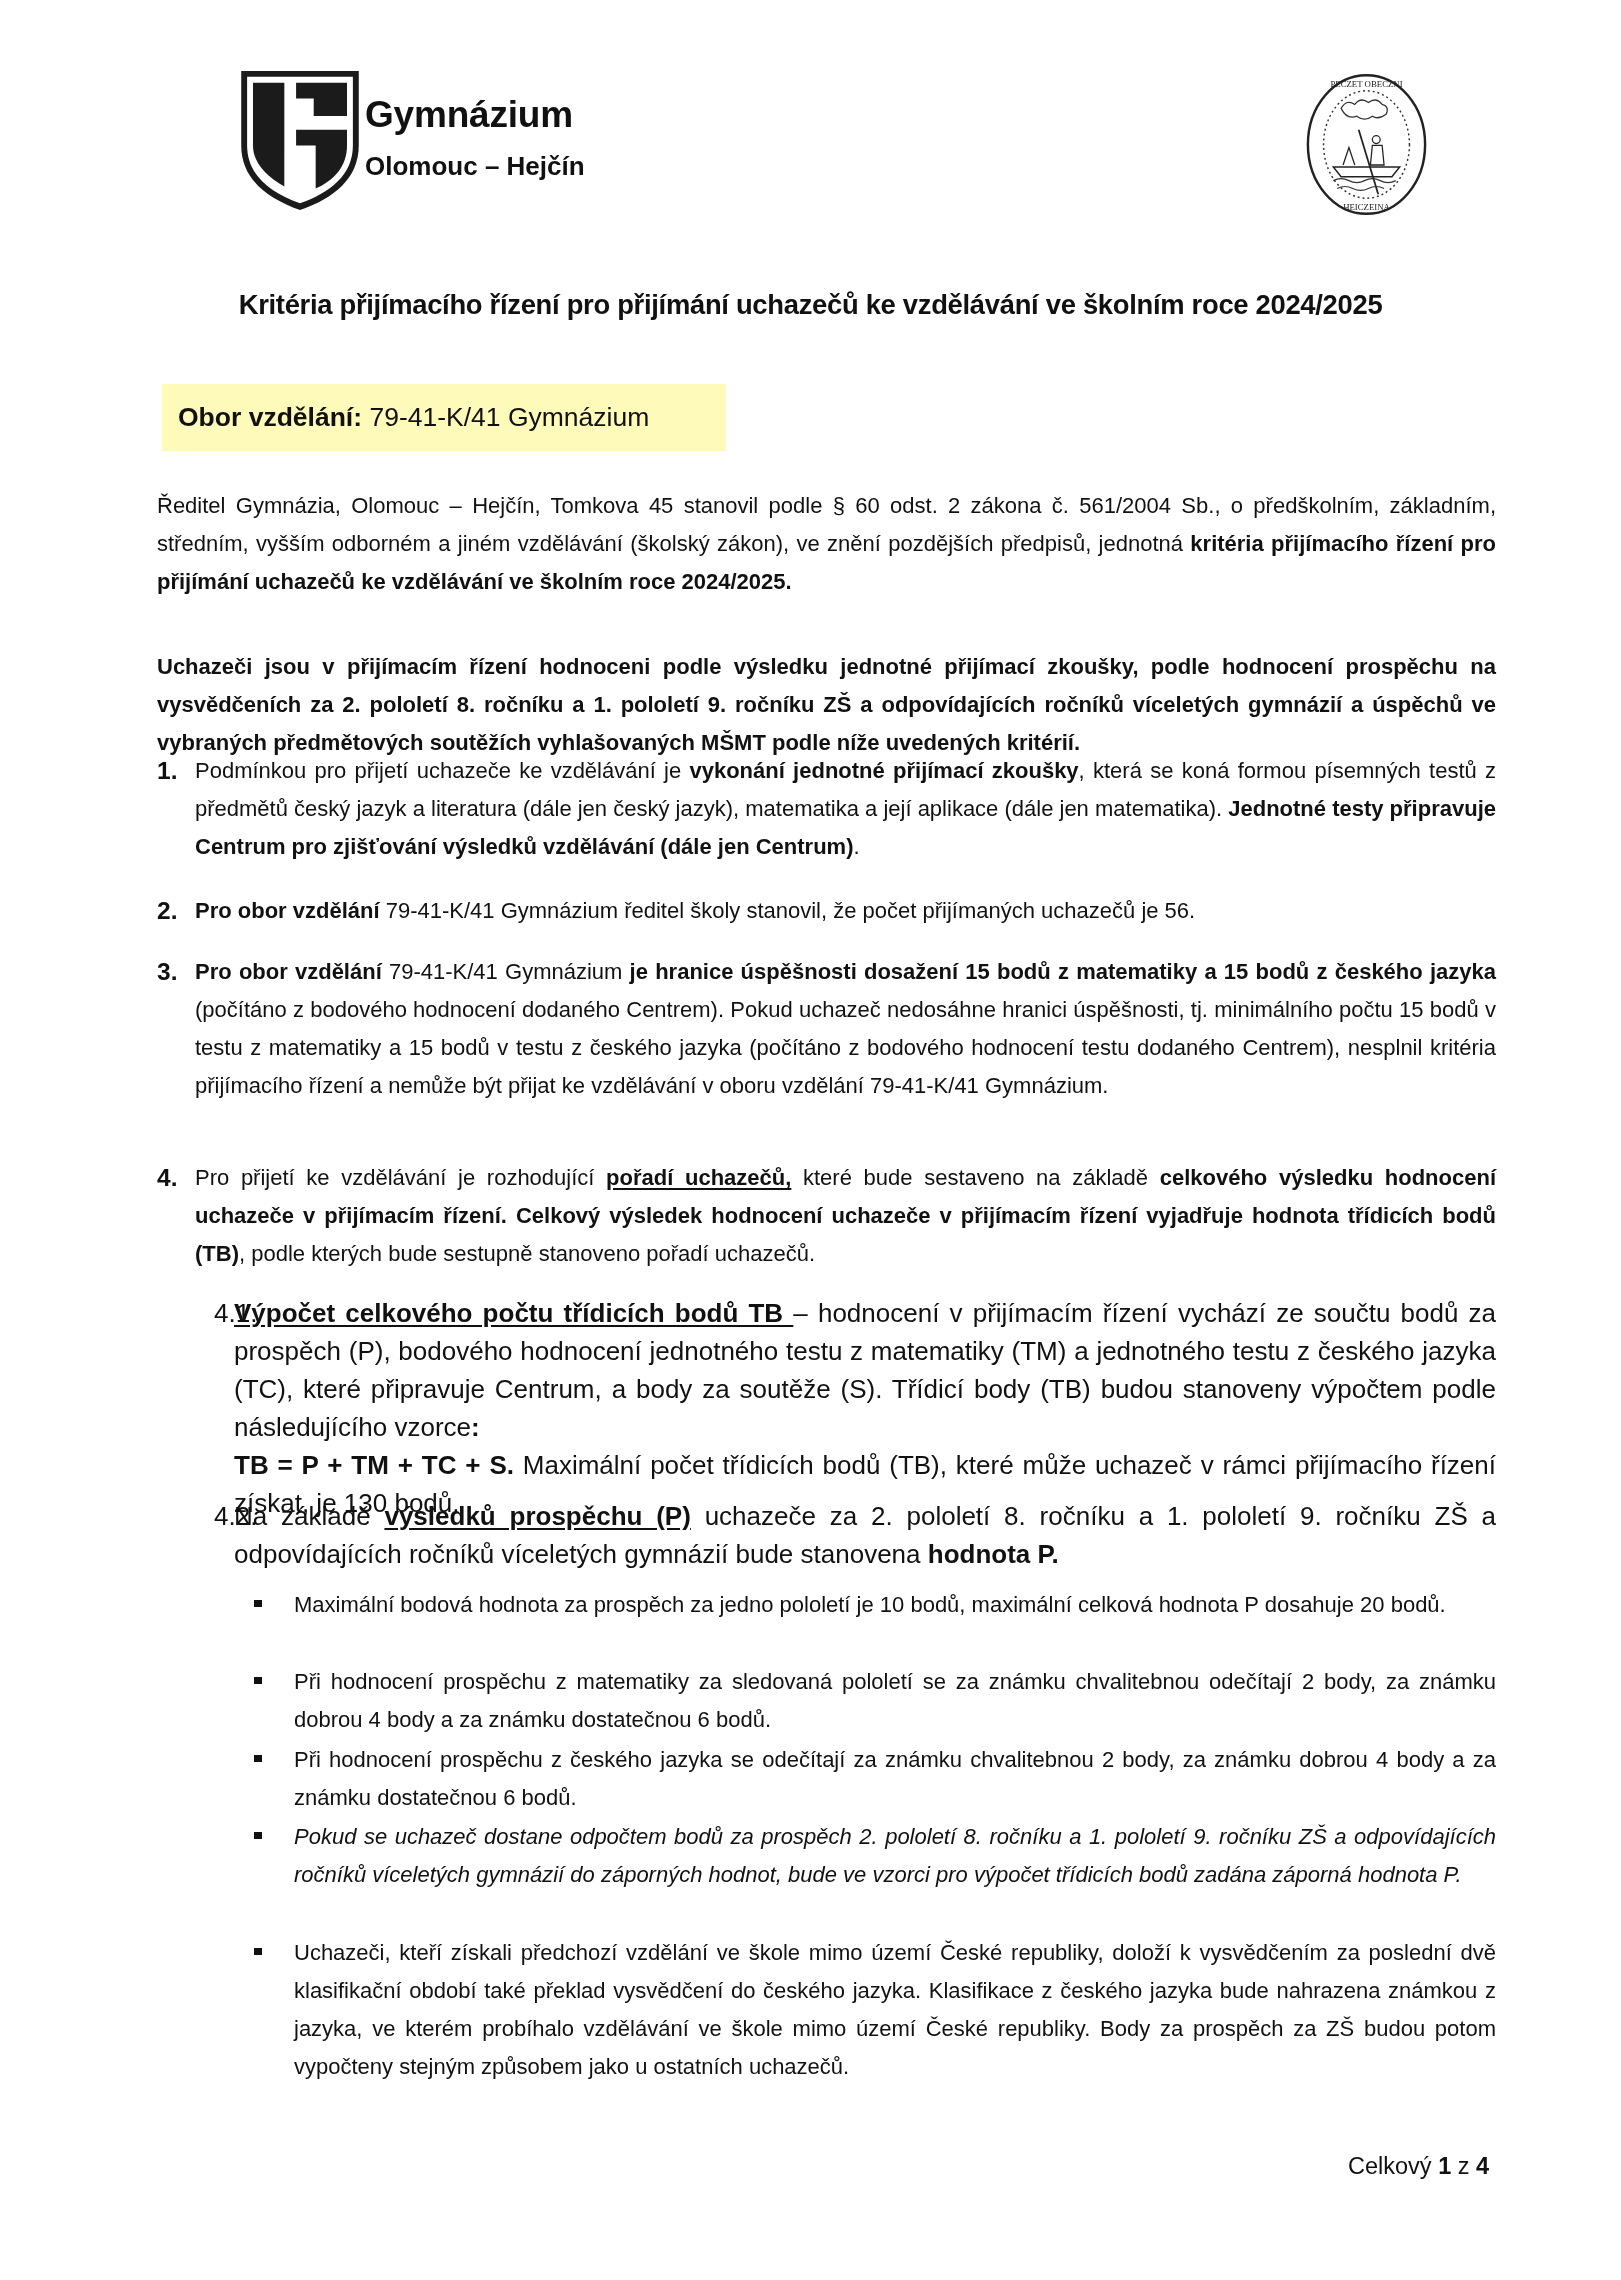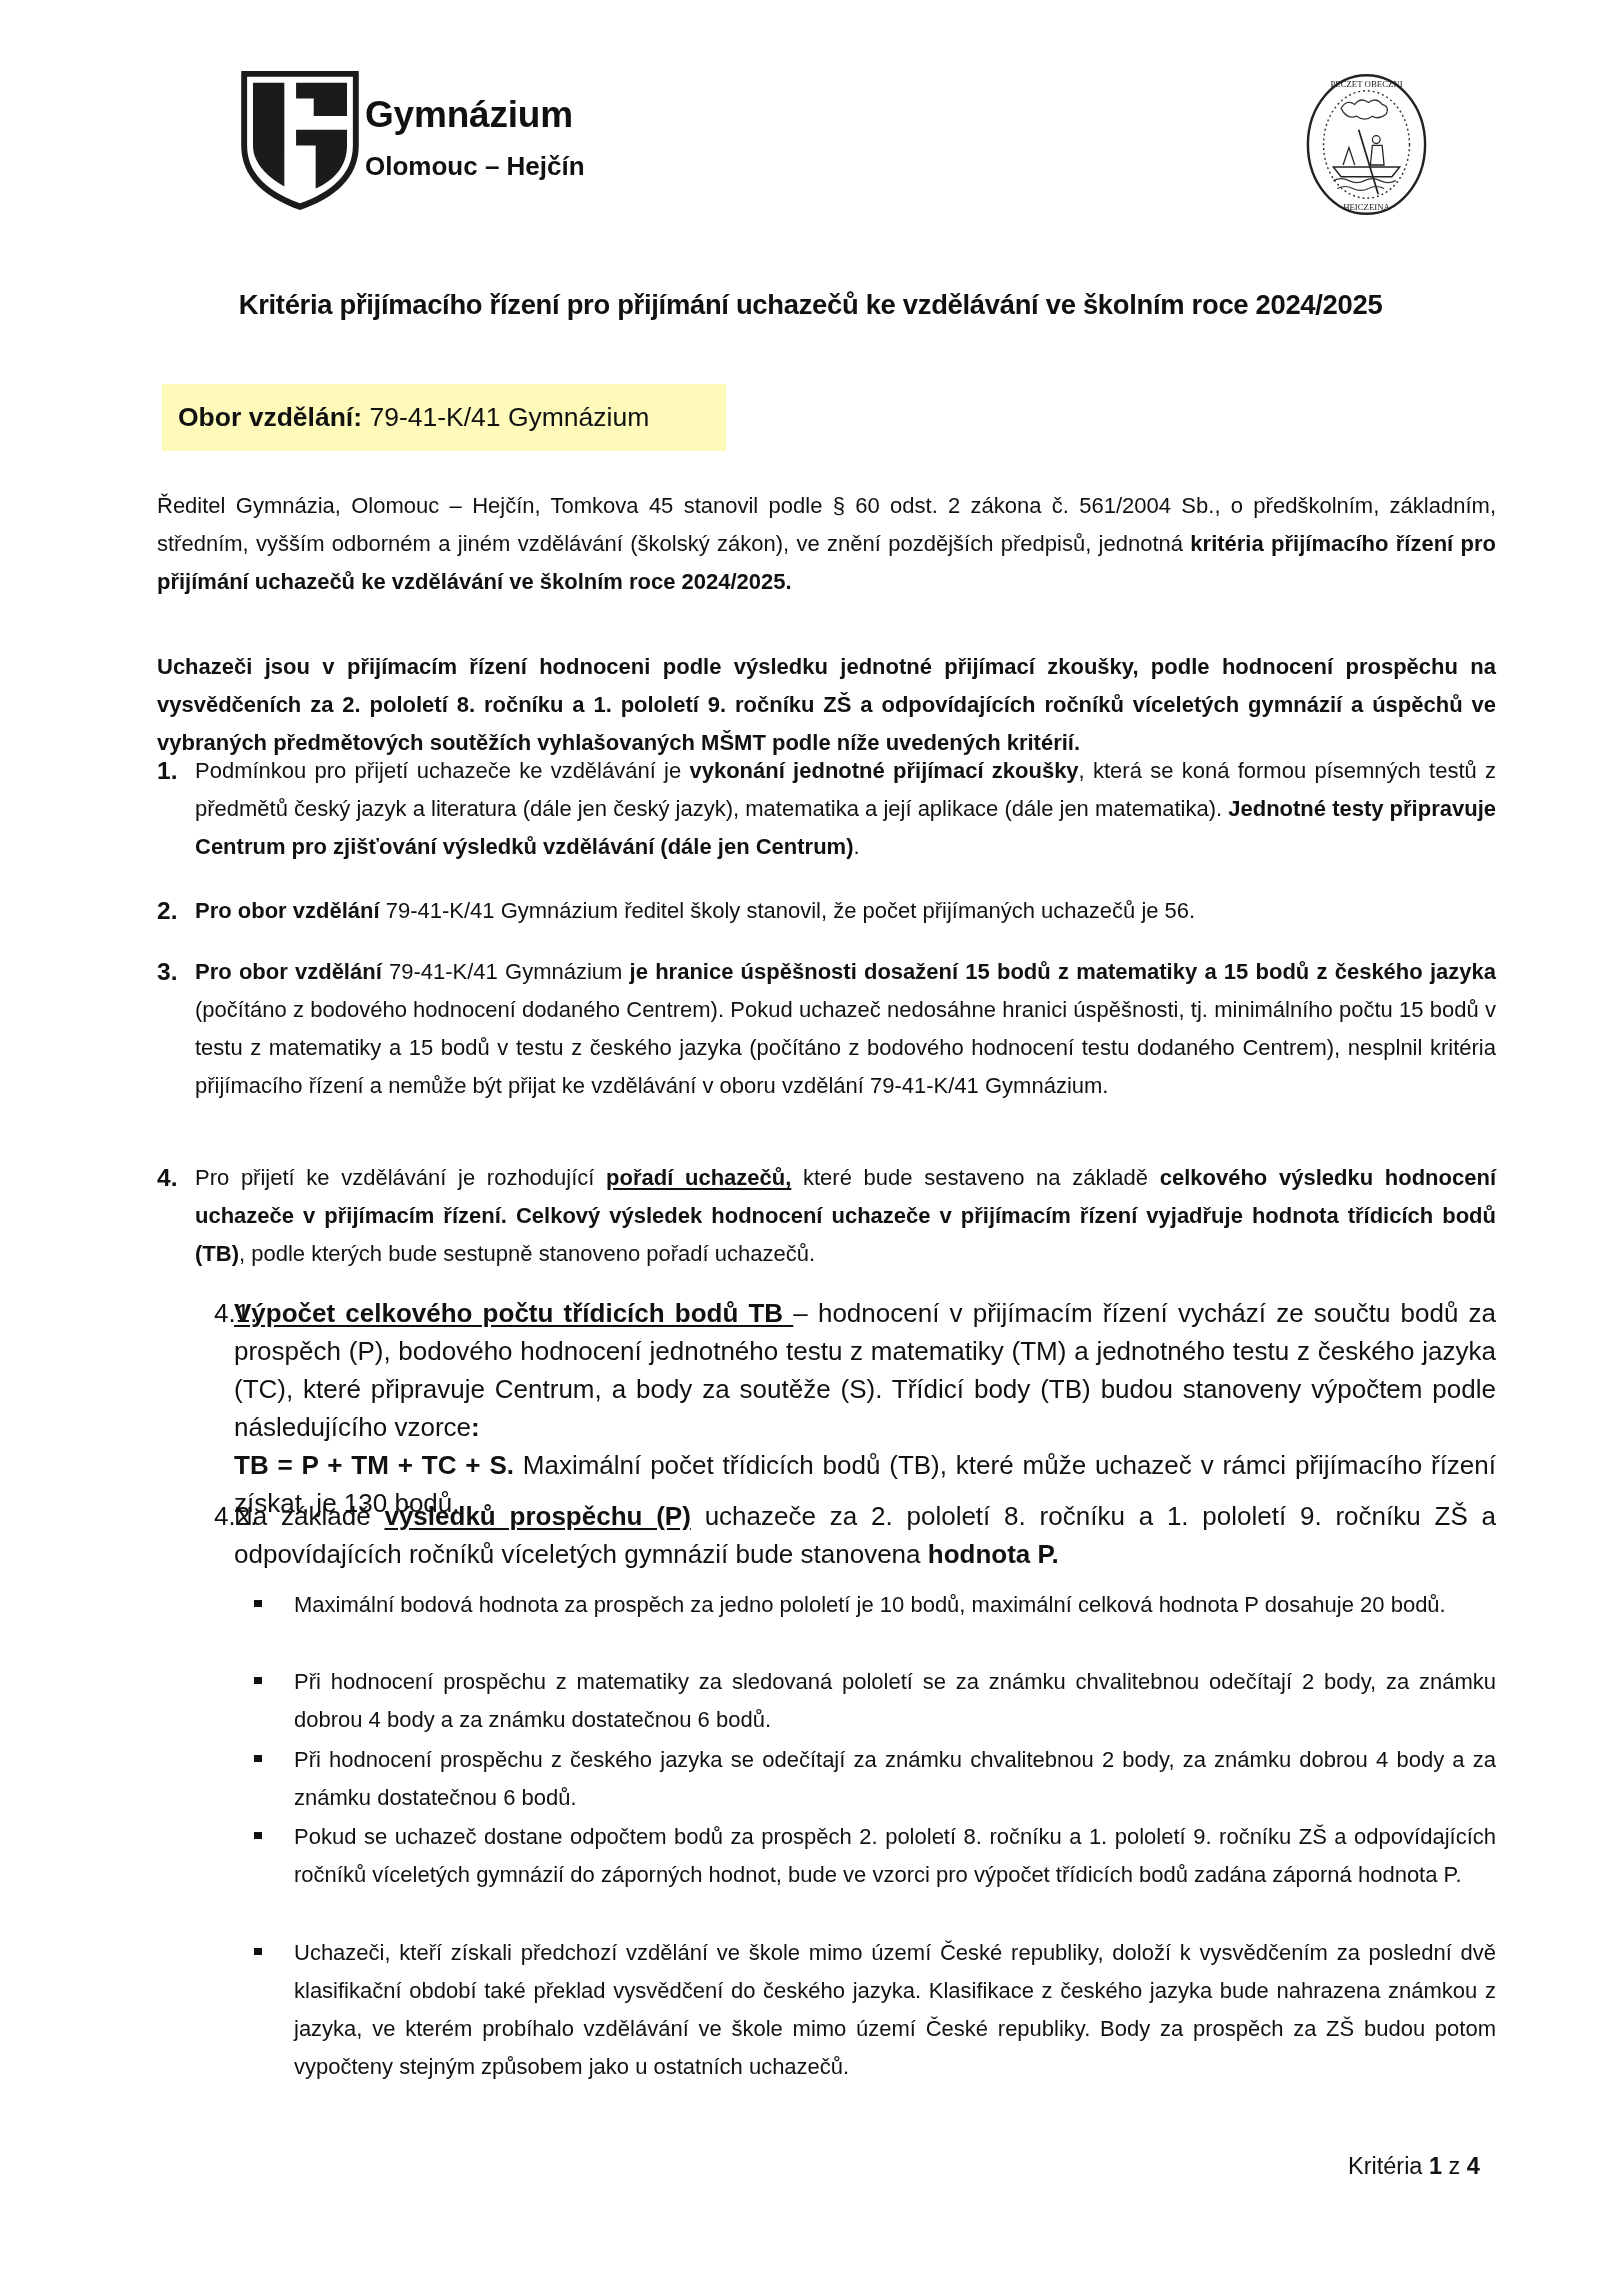--- a/index.html
+++ b/index.html
@@ -118,28 +118,28 @@
   <div class="txt">Maximální bodová hodnota za prospěch za jedno pololetí je 10 bodů, maximální celková hodnota P dosahuje 20 bodů.</div>
 </div>
 <div class="abs bullet" style="top:1663px;">
   <span class="mark"></span>
   <div class="txt">Při hodnocení prospěchu z matematiky za sledovaná pololetí se za známku chvalitebnou odečítají 2 body, za známku dobrou 4 body a za známku dostatečnou 6 bodů.</div>
 </div>
 <div class="abs bullet" style="top:1741px;">
   <span class="mark"></span>
   <div class="txt">Při hodnocení prospěchu z českého jazyka se odečítají za známku chvalitebnou 2 body, za známku dobrou 4 body a za známku dostatečnou 6 bodů.</div>
 </div>
-<div class="abs bullet" style="top:1818px;">
+<div class="abs bullet" style="top:1818px;font-style:italic;">
   <span class="mark"></span>
   <div class="txt">Pokud se uchazeč dostane odpočtem bodů za prospěch 2. pololetí 8. ročníku a 1. pololetí 9. ročníku ZŠ a odpovídajících ročníků víceletých gymnázií do záporných hodnot, bude ve vzorci pro výpočet třídicích bodů zadána záporná hodnota P.</div>
 </div>
 <div class="abs bullet" style="top:1934px;">
   <span class="mark"></span>
   <div class="txt">Uchazeči, kteří získali předchozí vzdělání ve škole mimo území České republiky, doloží k vysvědčením za poslední dvě klasifikační období také překlad vysvědčení do českého jazyka. Klasifikace z českého jazyka bude nahrazena známkou z jazyka, ve kterém probíhalo vzdělávání ve škole mimo území České republiky. Body za prospěch za ZŠ budou potom vypočteny stejným způsobem jako u ostatních uchazečů.</div>
 </div>
 
 <div class="abs footer">
-  <span>Kritéria</span>
+  <span>Celkový</span>
   <b>1</b>
   <span>z</span>
   <b>4</b>
 </div>
 
 
 </body></html>

